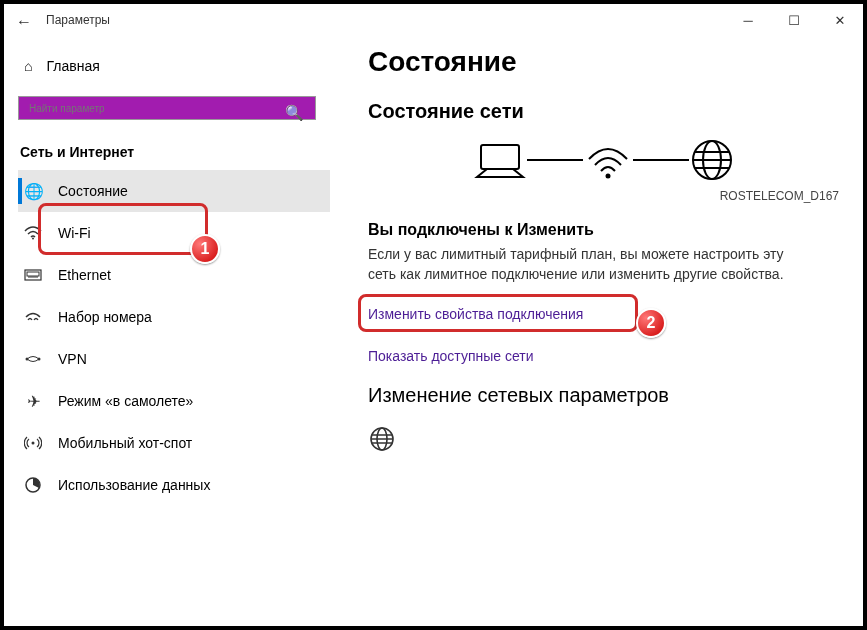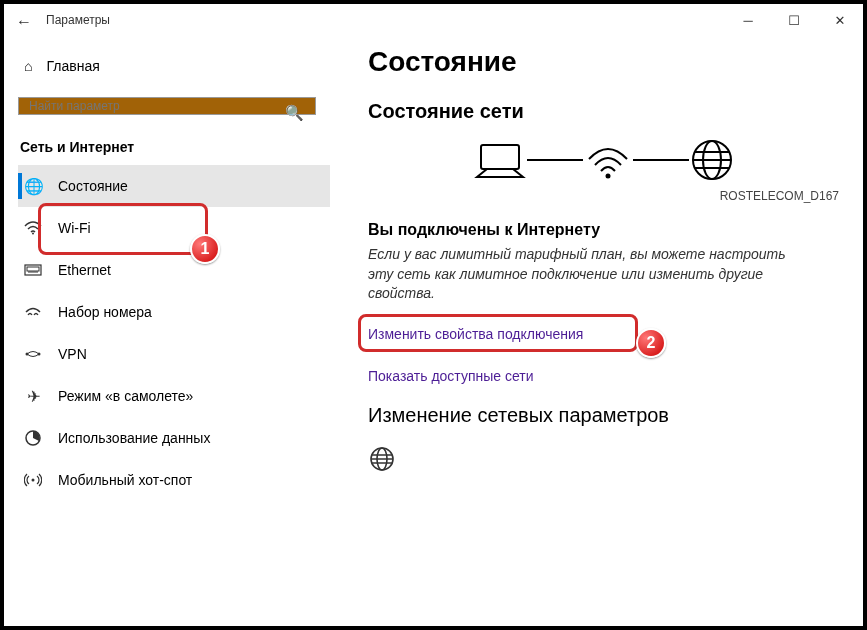--- a/index.html
+++ b/index.html
@@ -7,39 +7,39 @@
 .window { width: 867px; height: 630px; border: 4px solid #000; position: relative; display: flex; flex-direction: column; }
 .titlebar { height: 32px; display: flex; align-items: center; padding-left: 12px; font-size: 12px; color: #333; }
 .titlebar .back { width: 30px; font-size: 16px; color: #333; }
 .titlebar .title { flex: 1; }
 .win-controls { display: flex; }
 .win-controls div { width: 46px; height: 32px; display: flex; align-items: center; justify-content: center; font-size: 13px; color: #333; }
 .body { flex: 1; display: flex; overflow: hidden; }
 .sidebar { width: 340px; padding: 10px 14px; display: flex; flex-direction: column; }
 .home-row { display: flex; align-items: center; height: 40px; gap: 14px; padding-left: 6px; font-size: 14px; }
 .search { position: relative; margin-top: 10px; }
-.search input { width: 298px; height: 18px; border: 1px solid #999; background: #a16207; padding: 0 36px 0 10px; font-size: 12px; font-family: inherit; outline: none; }
+.search input { width: 298px; height: 24px; border: 1px solid #999; background: #a21caf; padding: 0 36px 0 10px; font-size: 10px; font-family: inherit; outline: none; }
 .search .sicon { position: absolute; right: 26px; top: 8px; color: #555; font-size: 15px; }
 .cat-title { font-size: 14px; font-weight: 600; margin-top: 24px; margin-bottom: 10px; padding-left: 2px; }
 .nav-item { display: flex; align-items: center; height: 42px; gap: 14px; padding-left: 6px; font-size: 14px; position: relative; }
 .nav-item.selected { background: #e6e6e6; }
 .nav-item.selected::before { content: ""; position: absolute; left: 0; top: 8px; bottom: 8px; width: 4px; background: #0078d7; }
 .nav-item .icon { width: 20px; text-align: center; font-size: 16px; color: #333; }
 .callout1 { position: absolute; border: 3px solid #d12c2c; border-radius: 8px; left: 34px; top: 199px; width: 170px; height: 52px; pointer-events: none; }
 .badge { position: absolute; width: 30px; height: 30px; border-radius: 50%; background: radial-gradient(circle at 30% 30%, #f77, #c00); color: #fff; font-weight: bold; display: flex; align-items: center; justify-content: center; border: 2px solid #fff; box-shadow: 0 1px 2px rgba(0,0,0,.4); }
 .badge1 { left: 186px; top: 230px; }
 .content { flex: 1; padding: 10px 24px 0 24px; overflow: hidden; }
 h1 { font-size: 28px; font-weight: 600; margin-bottom: 22px; }
 h2 { font-size: 20px; font-weight: 600; margin-bottom: 14px; }
 .diagram { display: flex; align-items: center; justify-content: center; gap: 0; margin: 6px 0 6px 0; }
 .diagram .line { width: 56px; height: 2px; background: #000; }
 .diagram-col { display: flex; flex-direction: column; align-items: center; }
 .diag-lbl { text-align: right; font-size: 12px; color: #444; margin-bottom: 18px; }
 .connected { font-size: 16px; font-weight: 600; margin-bottom: 6px; }
-.desc { font-size: 14px; color: #333; max-width: 430px; line-height: 1.4; margin-bottom: 16px; font-style: italic; }
+.desc { font-size: 14px; color: #333; max-width: 430px; line-height: 1.4; margin-bottom: 16px; }
 .linkrow { position: relative; margin-bottom: 14px; }
 .link { font-size: 14px; color: #4c1d95; display: inline-block; padding: 6px 0; }
 .callout2 { position: absolute; border: 3px solid #d12c2c; border-radius: 8px; left: -10px; top: -6px; width: 280px; height: 38px; pointer-events: none; }
 .badge2 { position: absolute; left: 268px; top: 8px; }
 .h3 { font-size: 20px; font-weight: 400; margin-bottom: 16px; }
 .option-row { display: flex; gap: 16px; align-items: flex-start; }
 .option-row .oicon { font-size: 24px; color: #333; width: 28px; padding-top: 2px; }
 .option-row .otxt .otitle { font-size: 14px; }
 .option-row .otxt .odesc { font-size: 13px; color: #666; max-width: 420px; }
 svg { display: block; }
@@ -111,35 +111,35 @@
             </svg>
         </span>
         <span>VPN</span>
       </div>
       <div class="nav-item">
         <span class="icon">✈</span>
         <span>Режим «в самолете»</span>
       </div>
       <div class="nav-item">
         <span class="icon">
+          <svg width="18" height="16" viewBox="0 0 18 16">
+              <circle cx="9" cy="8" r="1.5" fill="#333"></circle>
+              <path d="M5 12 A5 5 0 0 1 5 4 M13 4 A5 5 0 0 1 13 12 M3 14 A8 8 0 0 1 3 2 M15 2 A8 8 0 0 1 15 14" stroke="#333" stroke-width="1.2" fill="none"></path>
+            </svg>
+        </span>
+        <span>Мобильный хот-спот</span>
+      </div>
+      <div class="nav-item">
+        <span class="icon">
           <svg width="18" height="18" viewBox="0 0 18 18">
               <circle cx="9" cy="9" r="7" stroke="#333" stroke-width="1.5" fill="none"></circle>
               <path d="M9 2 A7 7 0 0 1 15 12 L9 9 Z" fill="#333"></path>
             </svg>
         </span>
         <span>Использование данных</span>
-      </div>
-      <div class="nav-item">
-        <span class="icon">
-          <svg width="18" height="16" viewBox="0 0 18 16">
-              <circle cx="9" cy="8" r="1.5" fill="#333"></circle>
-              <path d="M5 12 A5 5 0 0 1 5 4 M13 4 A5 5 0 0 1 13 12 M3 14 A8 8 0 0 1 3 2 M15 2 A8 8 0 0 1 15 14" stroke="#333" stroke-width="1.2" fill="none"></path>
-            </svg>
-        </span>
-        <span>Мобильный хот-спот</span>
       </div>
     </div>
 
     <div class="content">
       <h1>Состояние</h1>
       <h2>Состояние сети</h2>
 
       <div class="diagram">
         <span>
           <svg width="54" height="42" viewBox="0 0 54 42">
@@ -162,21 +162,21 @@
               <circle cx="23" cy="23" r="19" stroke="#000" stroke-width="2" fill="none"></circle>
               <ellipse cx="23" cy="23" rx="9" ry="19" stroke="#000" stroke-width="2" fill="none"></ellipse>
               <path d="M6 15 H40 M6 31 H40 M4 23 H42" stroke="#000" stroke-width="2"></path>
             </svg>
         </span>
       </div>
       <div class="diag-lbl">
         <div>ROSTELECOM_D167</div>
       </div>
 
-      <div class="connected">Вы подключены к Интернету</div>
+      <div class="connected">Вы подключены к Изменить</div>
       <div class="desc">Если у вас лимитный тарифный план, вы можете настроить эту сеть как лимитное подключение или изменить другие свойства.</div>
 
       <div class="linkrow">
         <span class="link">Изменить свойства подключения</span>
         <div class="callout2"></div>
         <div class="badge badge2">2</div>
       </div>
       <div class="linkrow">
         <span class="link">Показать доступные сети</span>
       </div>

